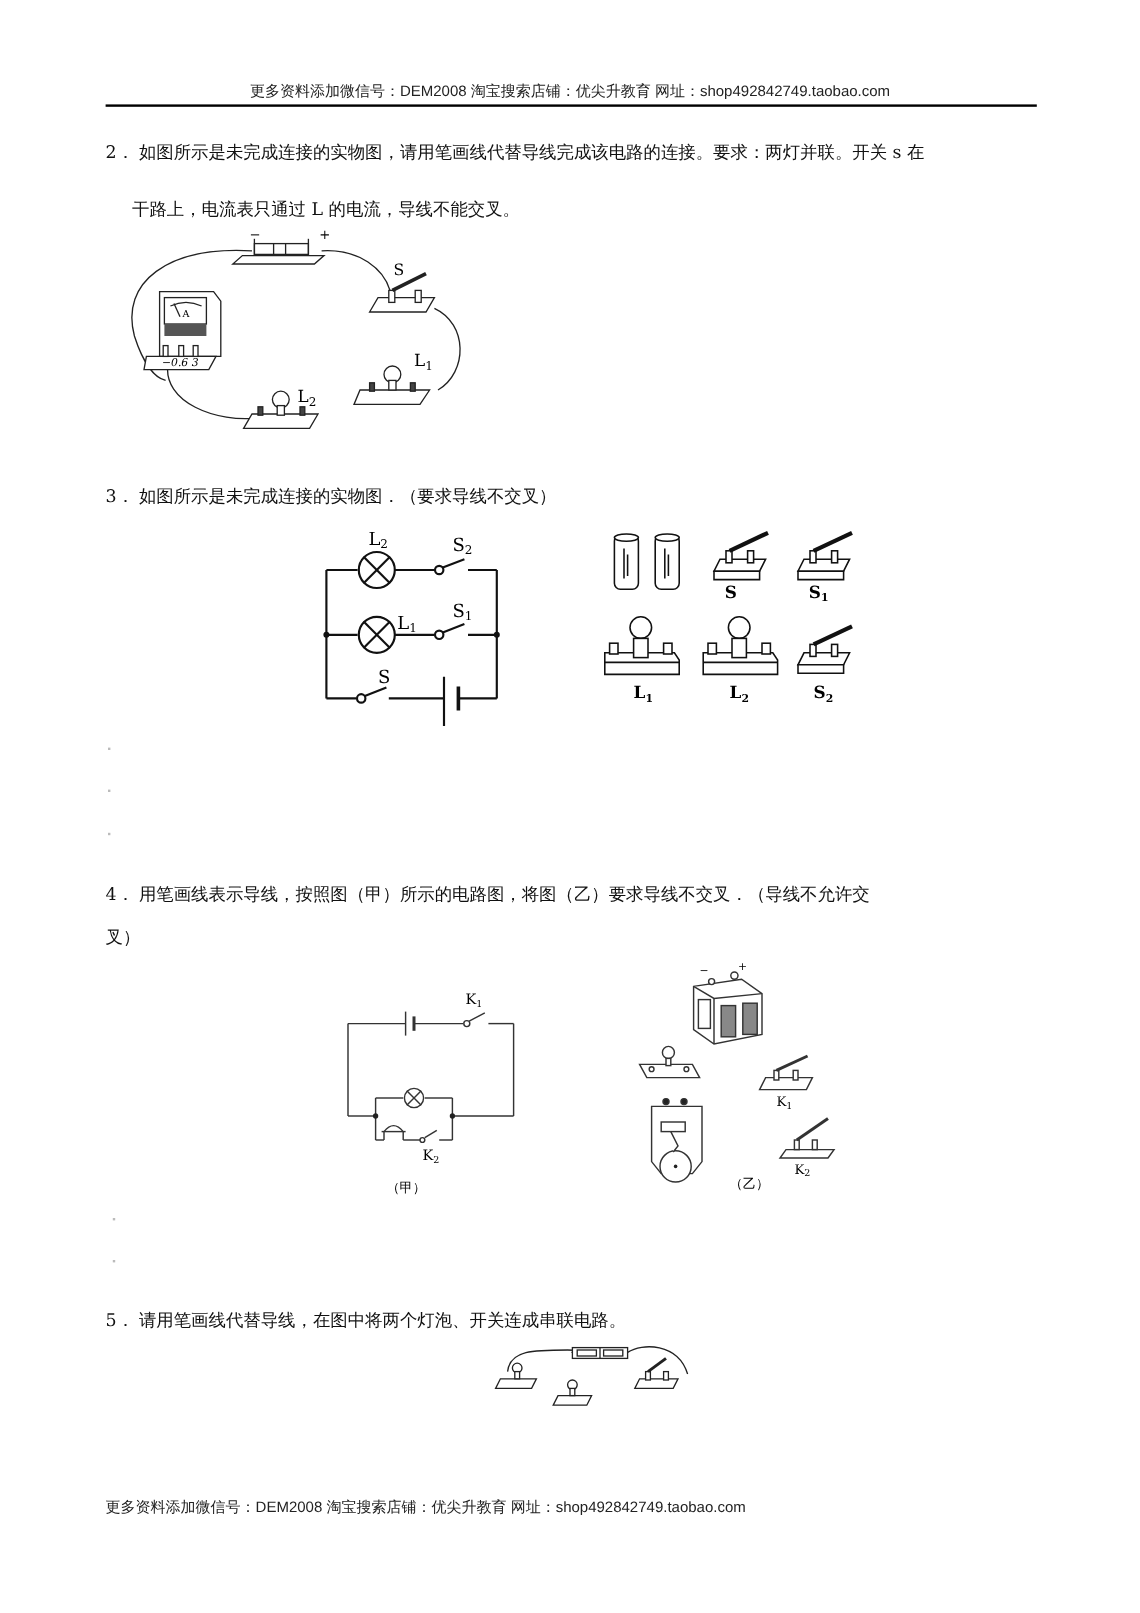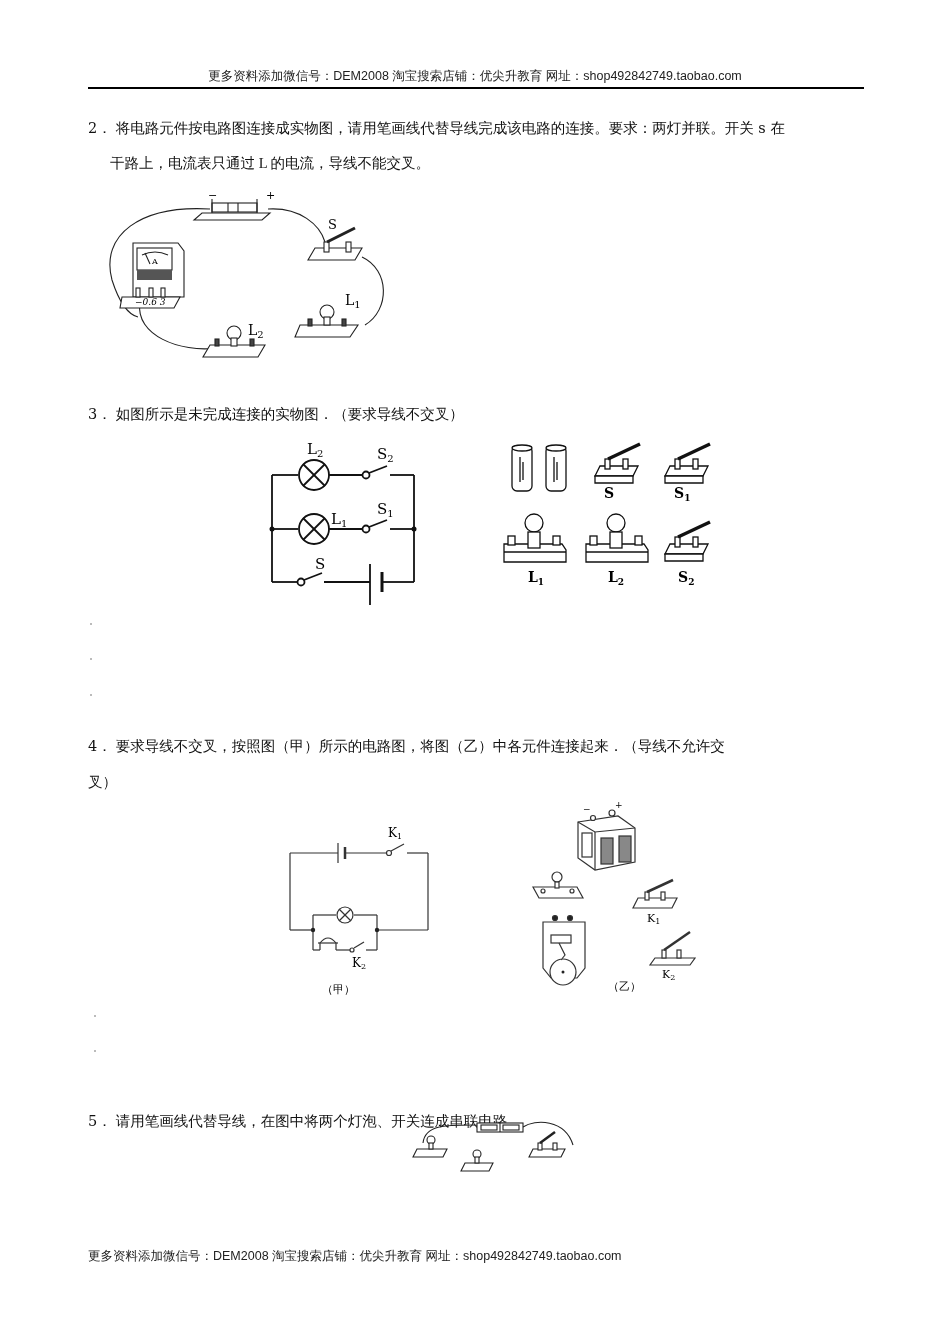--- a/index.html
+++ b/index.html
@@ -16,23 +16,23 @@
   .dot { width: 2px; height: 2px; background: #bbb; }
   svg text { font-family: "DejaVu Serif", "Liberation Serif", serif; }
 </style>
 </head>
 <body>
 
 <div class="abs header-text">更多资料添加微信号：DEM2008  淘宝搜索店铺：优尖升教育  网址：shop492842749.taobao.com</div>
 <div class="abs header-rule"></div>
 
 <div class="abs q" style="left:88px; top:117px; width:780px;">
-  <span class="num">2．</span><span>将电路元件按电路图连接成实物图，请用笔画线代替导线完成该电路的连接。要求：两灯并联。开关 s 在</span>
-</div>
-<div class="abs q" style="left:110px; top:152px;font-family:Liberation Serif, serif;">干路上，电流表只通过 L 的电流，导线不能交叉。</div>
+  <span class="num">2．</span><span>如图所示是未完成连接的实物图，请用笔画线代替导线完成该电路的连接。要求：两灯并联。开关 s 在</span>
+</div>
+<div class="abs q" style="left:110px; top:164px;">干路上，电流表只通过 L 的电流，导线不能交叉。</div>
 
 <svg class="abs" style="left:100px; top:185px;" width="320" height="185" viewBox="0 0 320 185">
   <g fill="none" stroke="#222" stroke-width="1.1">
 
     <path d="M110 24 C 40 20, 0 50, 12 95 C 20 120, 30 130, 38 132"></path>
     <path d="M168 24 C 200 22, 220 40, 225 57"></path>
     <path d="M262 72 C 290 85, 290 125, 265 140"></path>
     <path d="M40 118 C 35 150, 80 168, 117 163"></path>
 
     <path d="M102 28 L 170 28 L 162 35 L 94 35 Z" fill="#fff"></path>
@@ -173,21 +173,21 @@
   <text x="38" y="150" font-size="14" font-weight="bold"><tspan>L</tspan><tspan font-size="9" dy="3">1</tspan></text>
   <text x="118" y="150" font-size="14" font-weight="bold"><tspan>L</tspan><tspan font-size="9" dy="3">2</tspan></text>
   <text x="188" y="150" font-size="14" font-weight="bold"><tspan>S</tspan><tspan font-size="9" dy="3">2</tspan></text>
 </svg>
 
 <div class="abs dot" style="left:90px; top:623px;"></div>
 <div class="abs dot" style="left:90px; top:658px;"></div>
 <div class="abs dot" style="left:90px; top:694px;"></div>
 
 <div class="abs q" style="left:88px; top:735px; width:780px;">
-  <span class="num">4．</span><span>要求导线不交叉，按照图（甲）所示的电路图，将图（乙）中各元件连接起来．（导线不允许交</span>
+  <span class="num">4．</span><span>用笔画线表示导线，按照图（甲）所示的电路图，将图（乙）要求导线不交叉．（导线不允许交</span>
 </div>
 <div class="abs q" style="left:88px; top:771px;">叉）</div>
 
 <svg class="abs" style="left:280px; top:815px;" width="160" height="185" viewBox="0 0 160 185">
   <g fill="none" stroke="#333" stroke-width="1.2">
     <line x1="10" y1="38" x2="10" y2="115"></line>
     <line x1="148" y1="38" x2="148" y2="115"></line>
     <line x1="10" y1="38" x2="58" y2="38"></line>
     <line x1="58" y1="28" x2="58" y2="48"></line>
     <line x1="65" y1="32" x2="65" y2="44" stroke-width="2.5"></line>
@@ -258,21 +258,21 @@
   <text x="68" y="12" font-size="9">−</text>
   <text x="100" y="8" font-size="9">+</text>
   <text x="132" y="122" font-size="11"><tspan>K</tspan><tspan font-size="8" dy="2">1</tspan></text>
   <text x="147" y="178" font-size="11"><tspan>K</tspan><tspan font-size="8" dy="2">2</tspan></text>
   <text x="93" y="190" font-size="11">（乙）</text>
 </svg>
 
 <div class="abs dot" style="left:94px; top:1015px;"></div>
 <div class="abs dot" style="left:94px; top:1050px;"></div>
 
-<div class="abs q" style="left:88px; top:1090px;margin-top:20px;">
+<div class="abs q" style="left:88px; top:1090px;">
   <span class="num">5．</span><span>请用笔画线代替导线，在图中将两个灯泡、开关连成串联电路。</span>
 </div>
 
 <svg class="abs" style="left:405px; top:1115px;" width="180" height="60" viewBox="0 0 180 60">
   <g fill="#fff" stroke="#222" stroke-width="1.1">
     <path d="M18 28 C 20 10, 40 10, 68 10 C 80 10, 70 12, 72 12" fill="none"></path>
     <path d="M118 12 C 130 4, 160 4, 168 30" fill="none"></path>
     <rect x="72" y="8" width="46" height="9"></rect>
     <line x1="95" y1="8" x2="95" y2="17"></line>
     <rect x="76" y="10" width="16" height="5" fill="#fff"></rect>

